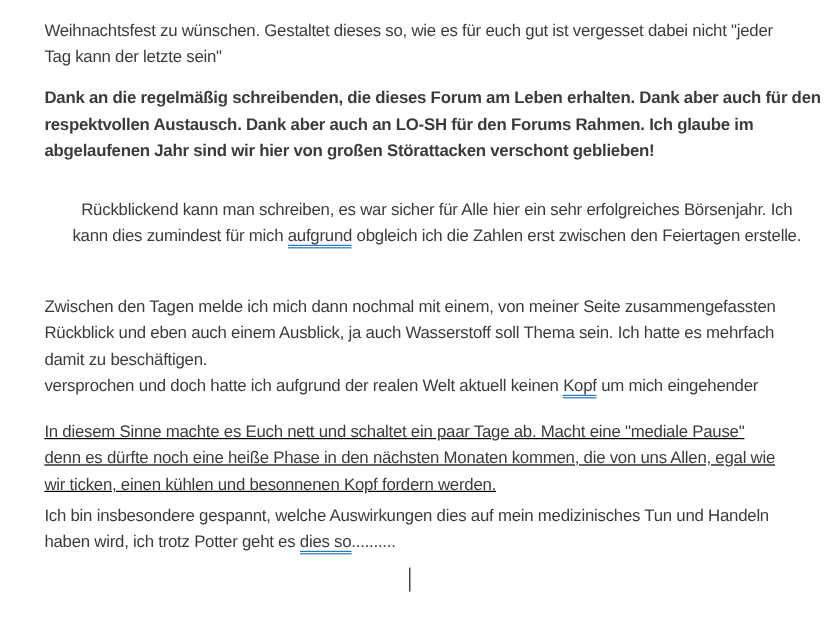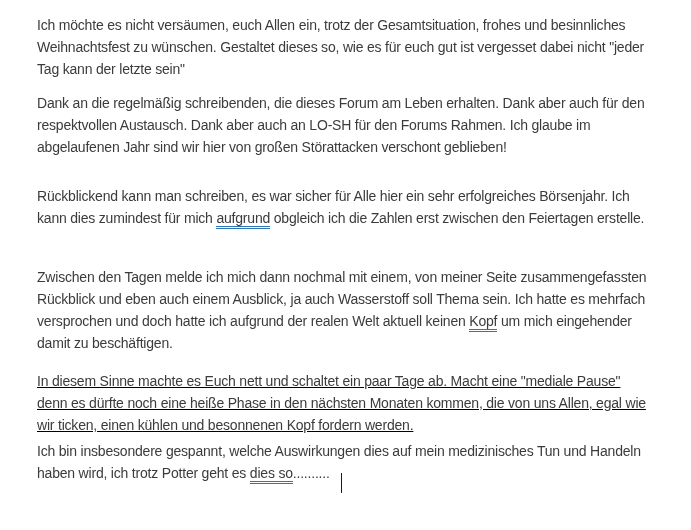--- a/index.html
+++ b/index.html
@@ -18,22 +18,22 @@
     position: absolute;
     inset: 0;
     padding: 14px 0 0 37px;
     box-sizing: border-box;
     background: #ffffff;
   }
   .p {
     margin: 0;
     padding: 0;
   }
-  .p-2 { margin-top: 12px; }
-  .p-3 { margin-top: 27px; }
+  .p-2 { margin-top: 12px; font-weight: bold; }
+  .p-3 { margin-top: 27px; text-align: center; }
   .p-4 { margin-top: 37px; }
   .p-5 { margin-top: 16px; text-decoration: underline; }
   .p-6 { margin-top: 4px; }
   .ln {
     white-space: pre;
     font-size: 14px;
     line-height: 22px;
     letter-spacing: -0.2px;
     color: #3b3b3b;
   }
@@ -48,41 +48,40 @@
     height: 20px;
     background: #1a1a1a;
   }
 </style>
 </head>
 <body>
 
 <div class="page">
 
   <div class="p p-1">
-    <div class="ln"><span>Ich möchte es nicht versäumen, euch Allen ein, trotz der Gesamtsituation, frohes und besinnliches</span></div>
     <div class="ln"><span>Weihnachtsfest zu wünschen. Gestaltet dieses so, wie es für euch gut ist vergesset dabei nicht "jeder</span></div>
     <div class="ln"><span>Tag kann der letzte sein"</span></div>
   </div>
 
   <div class="p p-2">
     <div class="ln"><span>Dank an die regelmäßig schreibenden, die dieses Forum am Leben erhalten. Dank aber auch für den</span></div>
     <div class="ln"><span>respektvollen Austausch. Dank aber auch an LO-SH für den Forums Rahmen. Ich glaube im</span></div>
     <div class="ln"><span>abgelaufenen Jahr sind wir hier von großen Störattacken verschont geblieben!</span></div>
   </div>
 
   <div class="p p-3">
     <div class="ln"><span>Rückblickend kann man schreiben, es war sicher für Alle hier ein sehr erfolgreiches Börsenjahr. Ich</span></div>
     <div class="ln"><span>kann dies zumindest für mich </span><span class="grammar">aufgrund</span><span> obgleich ich die Zahlen erst zwischen den Feiertagen erstelle.</span></div>
   </div>
 
   <div class="p p-4">
     <div class="ln"><span>Zwischen den Tagen melde ich mich dann nochmal mit einem, von meiner Seite zusammengefassten</span></div>
     <div class="ln"><span>Rückblick und eben auch einem Ausblick, ja auch Wasserstoff soll Thema sein. Ich hatte es mehrfach</span></div>
+    <div class="ln"><span>damit zu beschäftigen.</span></div>
     <div class="ln"><span>versprochen und doch hatte ich aufgrund der realen Welt aktuell keinen </span><span class="grammar">Kopf</span><span> um mich eingehender</span></div>
-    <div class="ln"><span>damit zu beschäftigen.</span></div>
   </div>
 
   <div class="p p-5">
     <div class="ln"><span>In diesem Sinne machte es Euch nett und schaltet ein paar Tage ab. Macht eine "mediale Pause"</span></div>
     <div class="ln"><span>denn es dürfte noch eine heiße Phase in den nächsten Monaten kommen, die von uns Allen, egal wie</span></div>
     <div class="ln"><span>wir ticken, einen kühlen und besonnenen Kopf fordern werden.</span></div>
   </div>
 
   <div class="p p-6">
     <div class="ln"><span>Ich bin insbesondere gespannt, welche Auswirkungen dies auf mein medizinisches Tun und Handeln</span></div>

